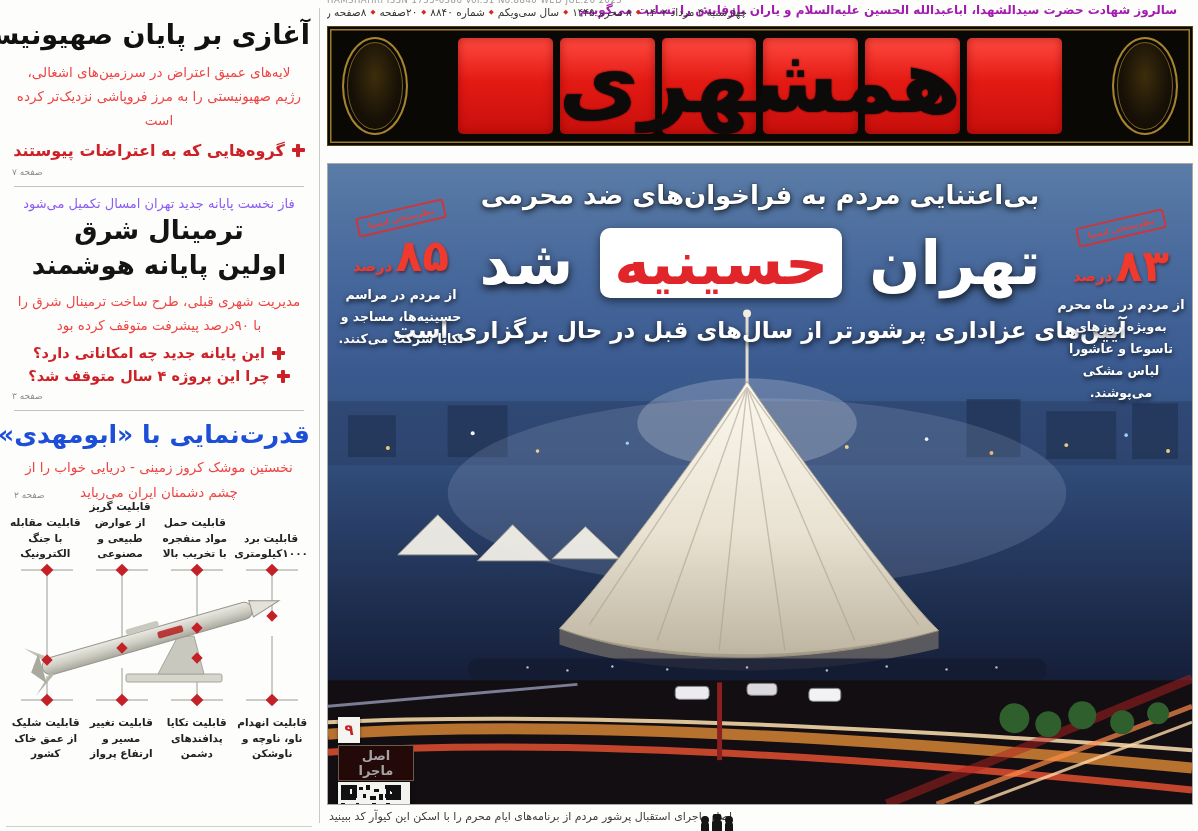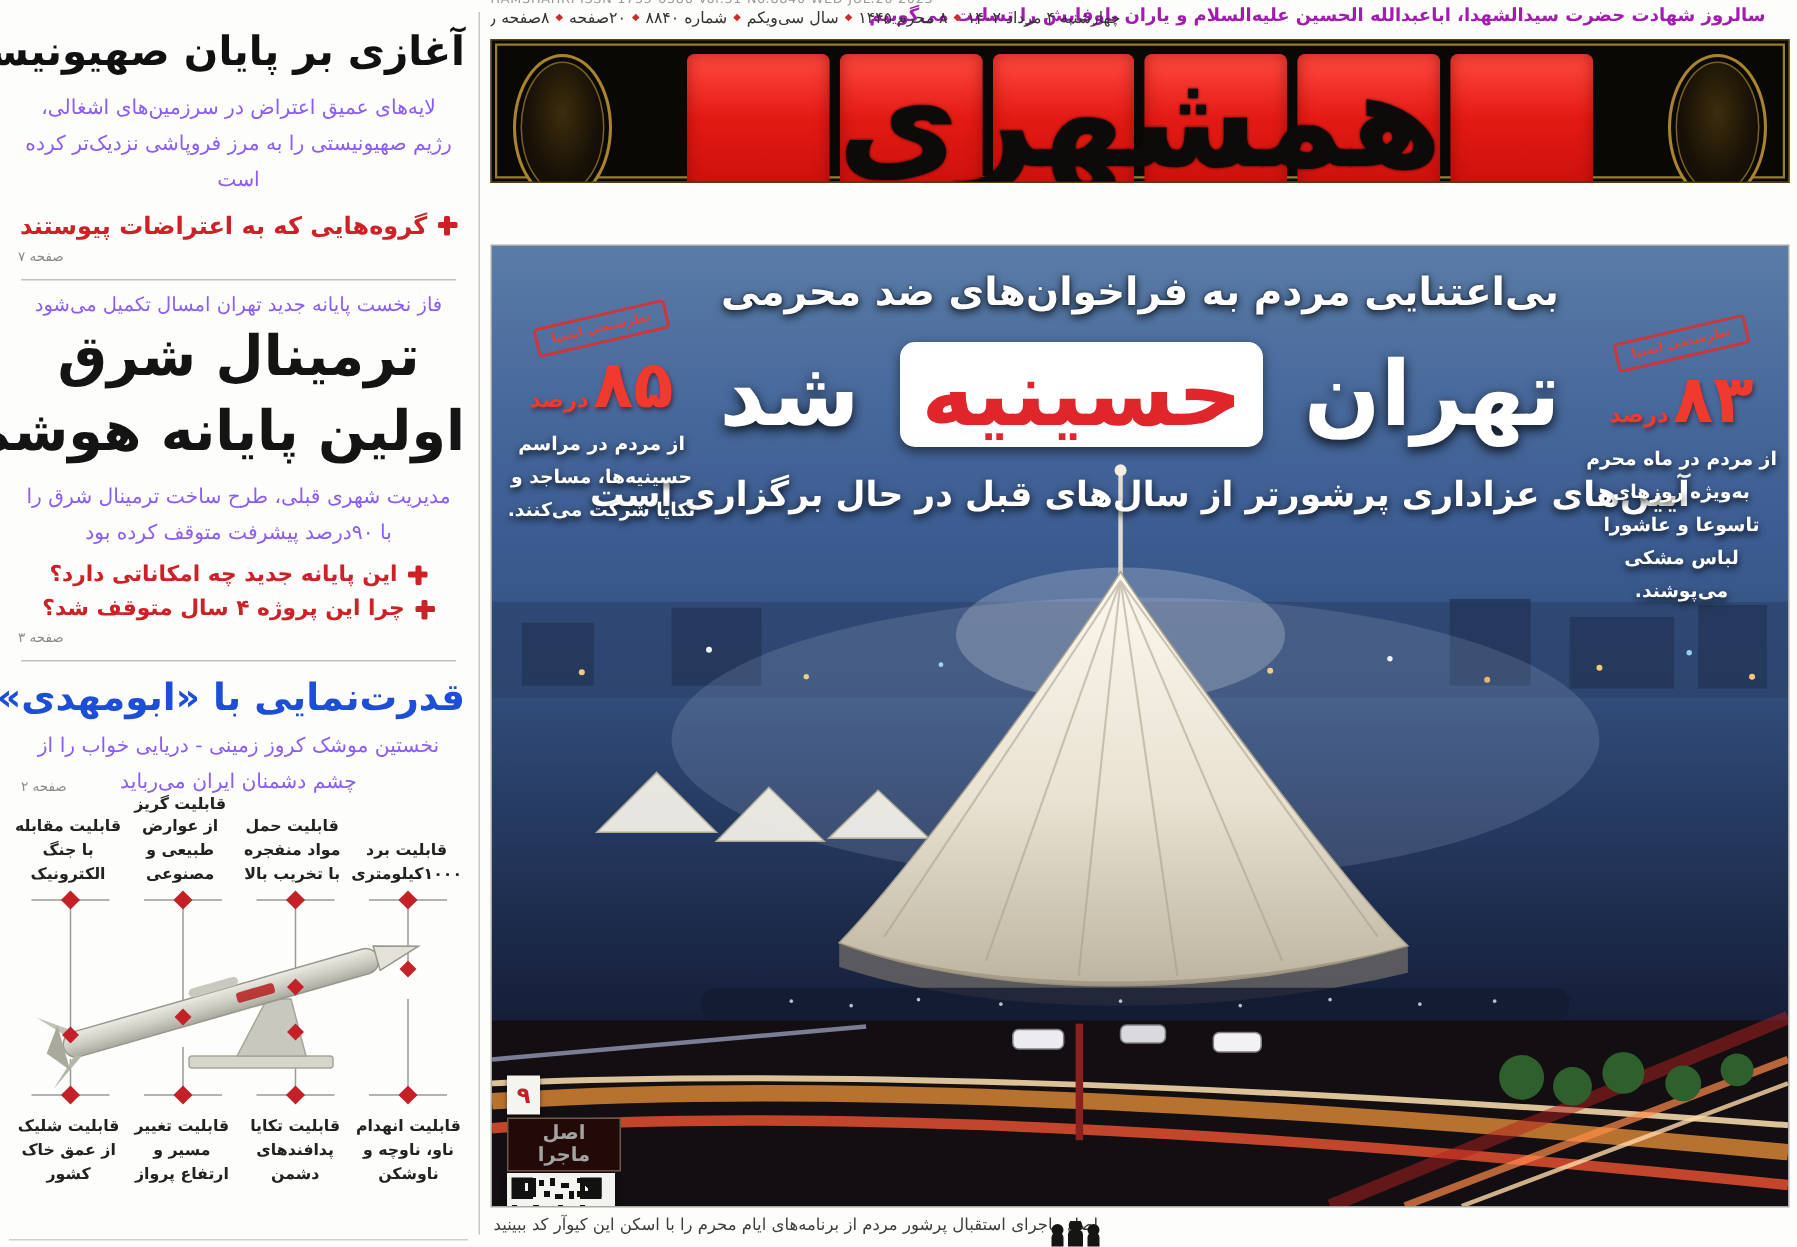--- a/index.html
+++ b/index.html
@@ -8,30 +8,30 @@
     background:#fdfdfb;
     font-family:"DejaVu Sans","Liberation Sans",sans-serif;
     -webkit-font-smoothing:antialiased;
   }
 
   
   .sidebar{position:absolute;left:0;top:0;width:318px;height:831px;padding:12px 8px 0 8px;box-sizing:border-box;direction:rtl;text-align:center;}
   .col-rule{position:absolute;left:319px;top:8px;bottom:8px;width:1px;background:#c8c8c4;}
   .rule{border:0;border-top:1px solid #c2c2be;margin:9px 6px;}
   .a1-headline{font-size:27px;font-weight:bold;color:#111;line-height:1.25;margin:6px 0 8px;white-space:nowrap;}
-  .dek{font-size:13.5px;color:#8b5cf6;line-height:1.8;margin:0 6px 8px;}
+  .dek{font-size:13.5px;color:#ef4444;line-height:1.8;margin:0 6px 8px;}
   .teaser-link{display:flex;align-items:center;justify-content:center;gap:7px;color:#ce2127;font-weight:bold;font-size:16px;margin:7px 0;cursor:pointer;}
   .teaser-link.small{font-size:14.5px;}
   .plus-icon{position:relative;width:13px;height:13px;flex:0 0 13px;}
   .plus-icon::before,.plus-icon::after{content:"";position:absolute;background:#ce2127;border-radius:1px;}
   .plus-icon::before{left:4.5px;top:0;width:4px;height:13px;}
   .plus-icon::after{left:0;top:4.5px;width:13px;height:4px;}
   .page-ref{font-size:9px;color:#8a8a8a;text-align:left;margin:2px 4px 0;direction:rtl;}
   .a2-kicker{font-size:13px;color:#8b5cf6;margin:4px 0 2px;}
-  .a2-headline{font-size:37px;font-weight:bold;color:#141414;line-height:1.35;margin:2px 0 6px;white-space:nowrap;}
+  .a2-headline{font-size:26px;font-weight:bold;color:#141414;line-height:1.35;margin:2px 0 6px;white-space:nowrap;}
   .a3-headline{font-size:25px;font-weight:bold;color:#1d4ed8;margin:8px 0 6px;white-space:nowrap;}
   .a3-wrap{position:relative;}
   .a3-pageref{position:absolute;left:2px;bottom:4px;font-size:9px;color:#8a8a8a;}
 
   
   .infographic{position:relative;height:256px;margin-top:4px;direction:rtl;}
   .ig-row{display:flex;position:relative;z-index:2;}
   .ig-row.top{align-items:flex-end;height:54px;}
   .ig-row.bottom{position:absolute;left:0;right:0;bottom:2px;align-items:flex-start;}
   .ig-label{flex:1;font-size:10.5px;font-weight:bold;color:#222;line-height:1.5;padding:0 2px;}
@@ -41,21 +41,21 @@
   .main{position:absolute;left:327px;top:0;width:866px;height:831px;}
 
   .topbar{position:absolute;left:0;top:0;width:100%;height:26px;direction:rtl;}
   .condolence{position:absolute;right:16px;top:3px;font-size:12px;font-weight:bold;color:#a21caf;white-space:nowrap;direction:rtl;}
   .pub-lines{position:absolute;left:0;top:-5px;width:420px;direction:ltr;overflow:hidden;height:29px;}
   .english-line{font-size:8.5px;color:#9a9a98;letter-spacing:.5px;white-space:nowrap;}
   .date-line{font-size:10.5px;color:#333;direction:rtl;text-align:left;white-space:nowrap;margin-top:1px;}
   .dp::after{content:"◆";color:#cf2b28;font-size:6.5px;margin:0 4px;vertical-align:2px;}
 
   
-  .masthead{position:absolute;left:0;top:26px;width:100%;height:96px;background:#0a0805;box-sizing:border-box;border:1px solid #55430f;box-shadow:inset 0 0 0 2px #0a0805,inset 0 0 0 3.5px #9a7d28,inset 0 0 0 6px #0a0805;display:flex;align-items:flex-start;padding:9px 10px;overflow:hidden;gap:40px;}
+  .masthead{position:absolute;left:0;top:26px;width:100%;height:120px;background:#0a0805;box-sizing:border-box;border:1px solid #55430f;box-shadow:inset 0 0 0 2px #0a0805,inset 0 0 0 3.5px #9a7d28,inset 0 0 0 6px #0a0805;display:flex;align-items:center;padding:9px 10px;overflow:hidden;gap:40px;}
   .medallion{width:62px;height:94px;border-radius:50%;flex:0 0 62px;border:2px solid #a8842c;background:radial-gradient(ellipse at 50% 40%, #3c2d0c 0%, #171006 55%, #0a0805 100%);box-shadow:inset 0 0 0 3px #0a0805, inset 0 0 0 4px #7a6120;margin:0 4px;}
   .panel-row{flex:1;height:96px;display:flex;gap:7px;padding:0 6px;position:relative;}
   .red-panel{flex:1;border-radius:5px;background:linear-gradient(180deg,#ff4a40 0%,#e31a14 45%,#c80f0c 100%);box-shadow:inset 0 0 10px rgba(120,0,0,.55);}
   .masthead-title{position:absolute;left:0;right:0;top:50%;transform:translateY(-54%);text-align:center;font-size:88px;font-weight:bold;color:#0c0b0a;line-height:1;direction:rtl;text-shadow:0 0 2px #200;}
 
   
   .photo{position:absolute;left:0;top:163px;width:866px;height:642px;box-sizing:border-box;border:1px solid #a9a9a5;background:linear-gradient(180deg,#5a7ca6 0%,#48699c 16%,#3c5c92 30%,#33517f 44%,#293f68 56%,#1d2c4c 70%,#131a33 84%,#0d1020 100%);overflow:hidden;}
   .photo-svg{position:absolute;inset:0;width:100%;height:100%;}
 
   .lead-kicker{position:absolute;left:0;right:0;top:16px;text-align:center;color:#fff;font-size:26px;font-weight:bold;direction:rtl;text-shadow:0 2px 6px rgba(0,0,0,.85),0 0 2px rgba(0,0,0,.6);}

